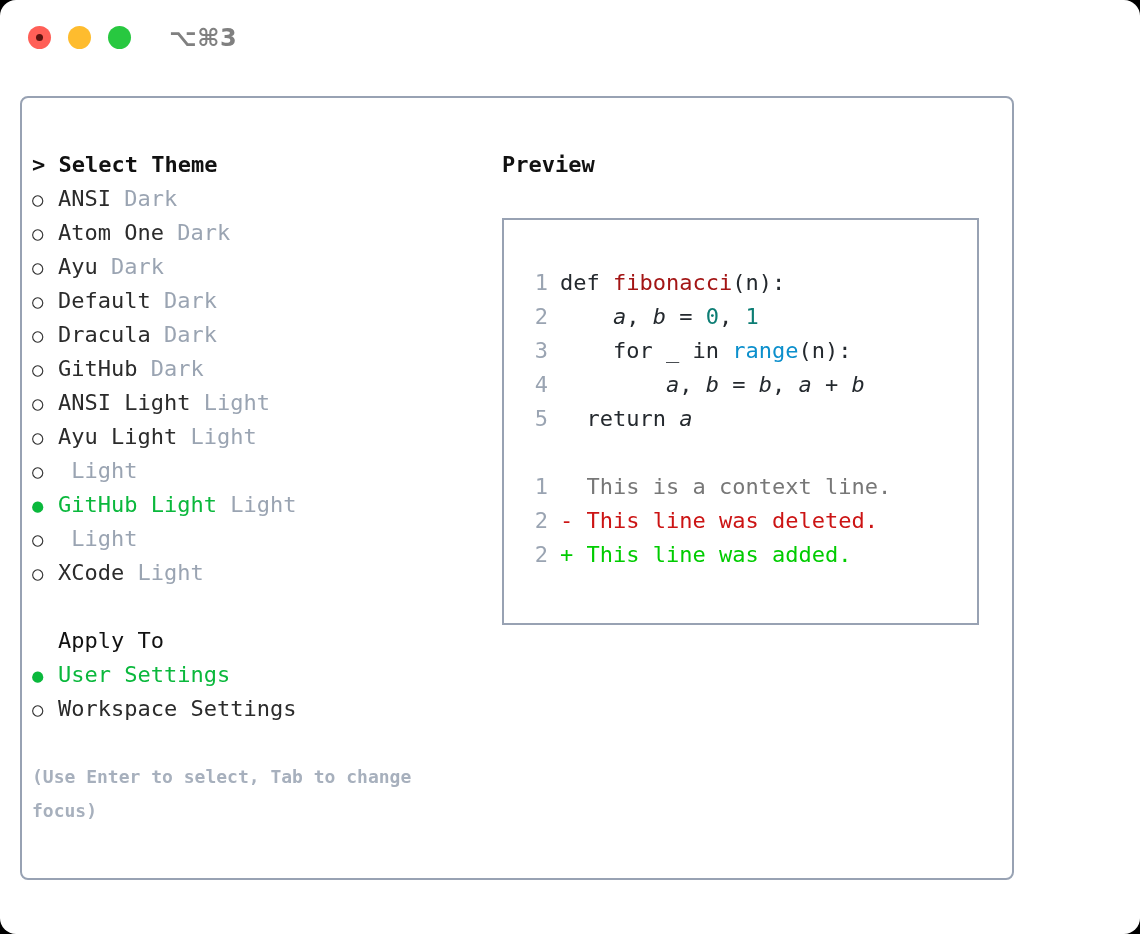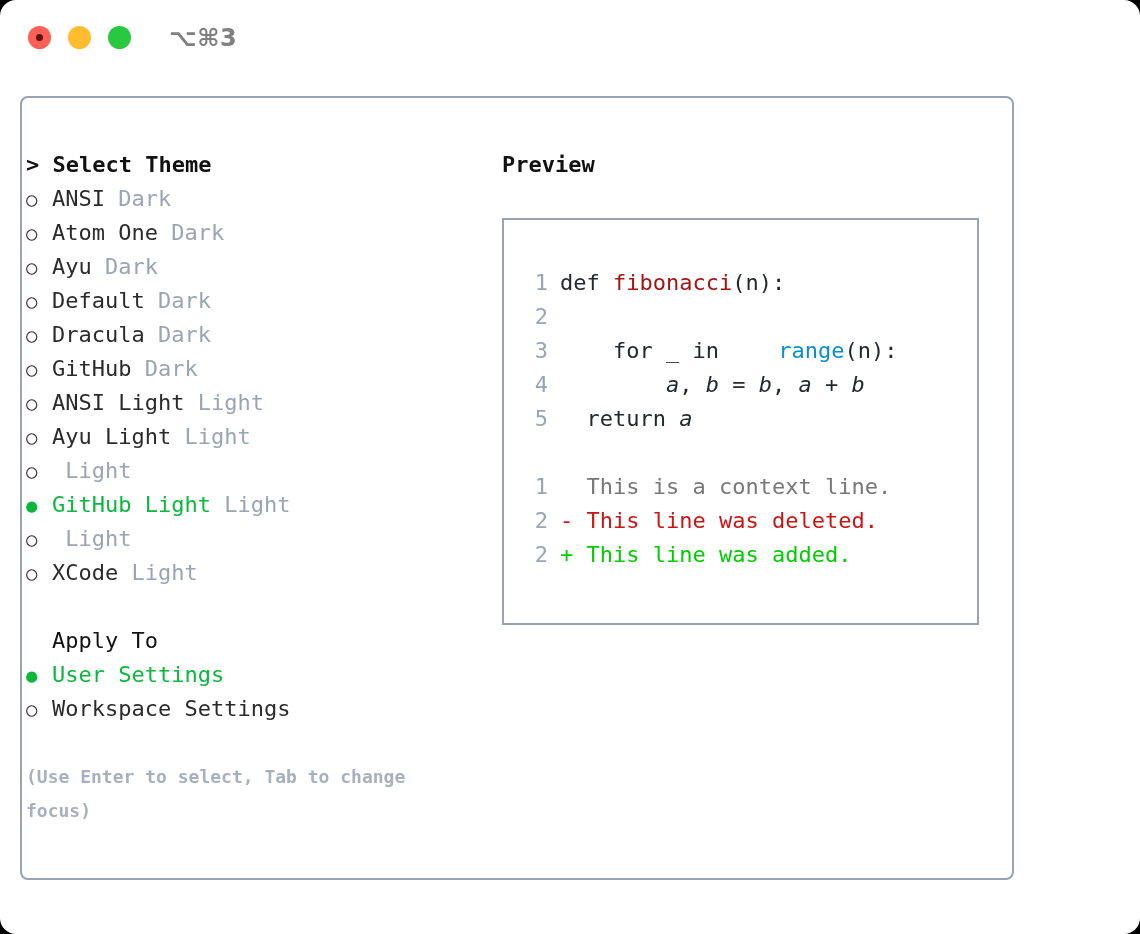--- a/index.html
+++ b/index.html
@@ -78,21 +78,21 @@
   .panel-inner {
     position: absolute;
     left: 0; top: 0;
     width: 100%;
     height: 100%;
   }
 
   
   .left-col {
     position: absolute;
-    left: 4px;
+    left: 10px;
     top: 50px;
     width: 450px;
   }
 
   .section-header {
     font-size: 22px;
     line-height: 34px;
     font-weight: bold;
     color: #111111;
     white-space: pre;
@@ -164,21 +164,21 @@
     width: 30px;
     flex: 0 0 30px;
     text-align: right;
     color: #9aa4b2;
     margin-right: 12px;
   }
   .code-text { color: #24292e; }
 
   .tok-fn   { color: #a31515; }
   .tok-num  { color: #0c7d74; }
-  .tok-call { color: #0b8fcc; margin-left: 46px; }
+  .tok-call { color: #0b8fcc; }
   .tok-var  { font-style: italic; color: #24292e; }
   .tok-kw   { color: #24292e; }
 
   .gap-line { height: 34px; }
 
   .diff-ctx { color: #777777; }
   .diff-del { color: #cc1414; }
   .diff-add { color: #00cc00; }
 </style>
 </head>
@@ -228,21 +228,21 @@
 
         <div class="hint">(Use Enter to select, Tab to change focus)</div>
       </div>
 
       <div class="right-col">
         <div class="preview-title">Preview</div>
 
         <div class="preview-box">
           <div id="code-lines">
               <div class="code-line"><span class="lineno">1</span><span class="code-text"><span class="tok-kw">def </span><span class="tok-fn">fibonacci</span><span class="code-text">(n):</span></span></div>
-              <div class="code-line"><span class="lineno">2</span></div>
+              <div class="code-line"><span class="lineno">2</span><span class="code-text"><span class="code-text">    </span><span class="tok-var">a</span><span class="code-text">, </span><span class="tok-var">b</span><span class="code-text"> = </span><span class="tok-num">0</span><span class="code-text">, </span><span class="tok-num">1</span></span></div>
               <div class="code-line"><span class="lineno">3</span><span class="code-text"><span class="code-text">    for _ in </span><span class="tok-call">range</span><span class="code-text">(n):</span></span></div>
               <div class="code-line"><span class="lineno">4</span><span class="code-text"><span class="code-text">        </span><span class="tok-var">a</span><span class="code-text">, </span><span class="tok-var">b</span><span class="code-text"> = </span><span class="tok-var">b</span><span class="code-text">, </span><span class="tok-var">a</span><span class="code-text"> + </span><span class="tok-var">b</span></span></div>
               <div class="code-line"><span class="lineno">5</span><span class="code-text"><span class="code-text">  return </span><span class="tok-var">a</span></span></div>
             </div>
           <div class="gap-line"></div>
           <div id="diff-lines">
               <div class="code-line"><span class="lineno">1</span><span class="diff-ctx">  This is a context line.</span></div>
               <div class="code-line"><span class="lineno">2</span><span class="diff-del">- This line was deleted.</span></div>
               <div class="code-line"><span class="lineno">2</span><span class="diff-add">+ This line was added.</span></div>
             </div>

